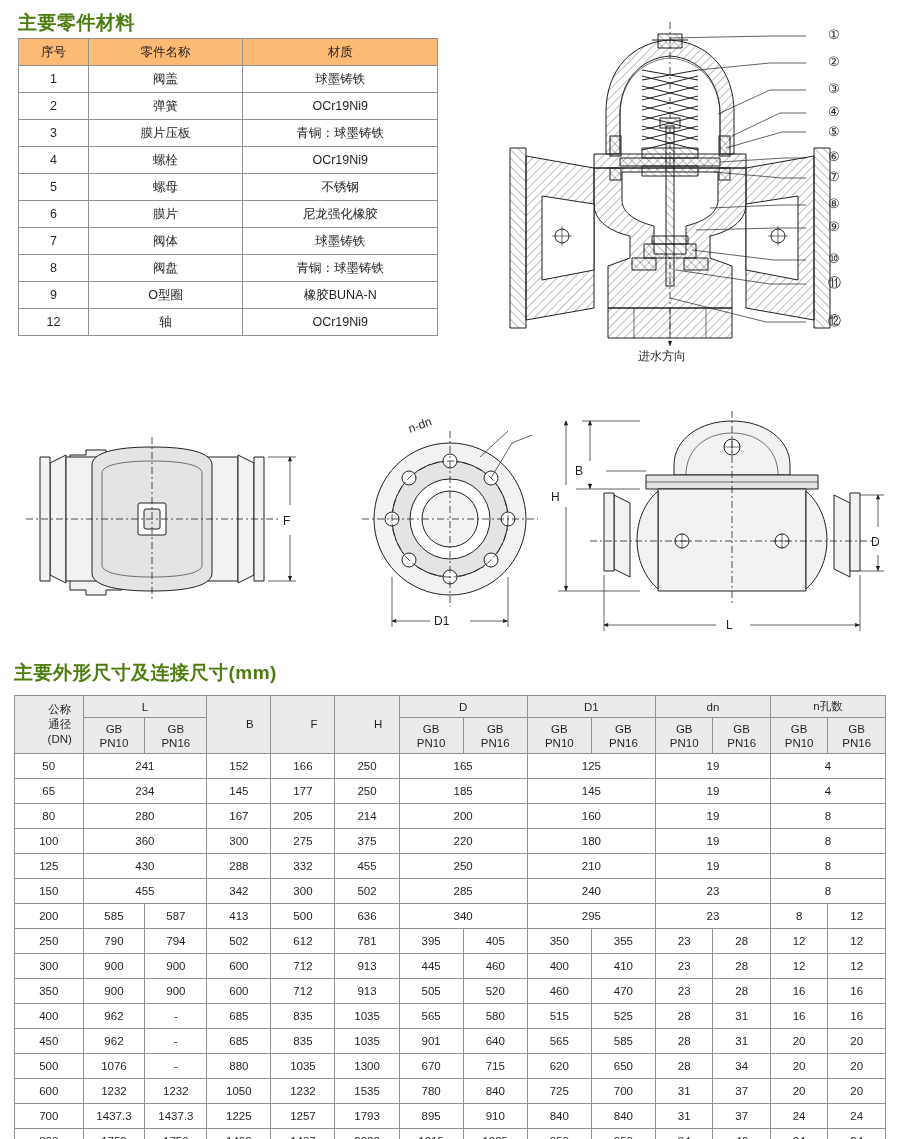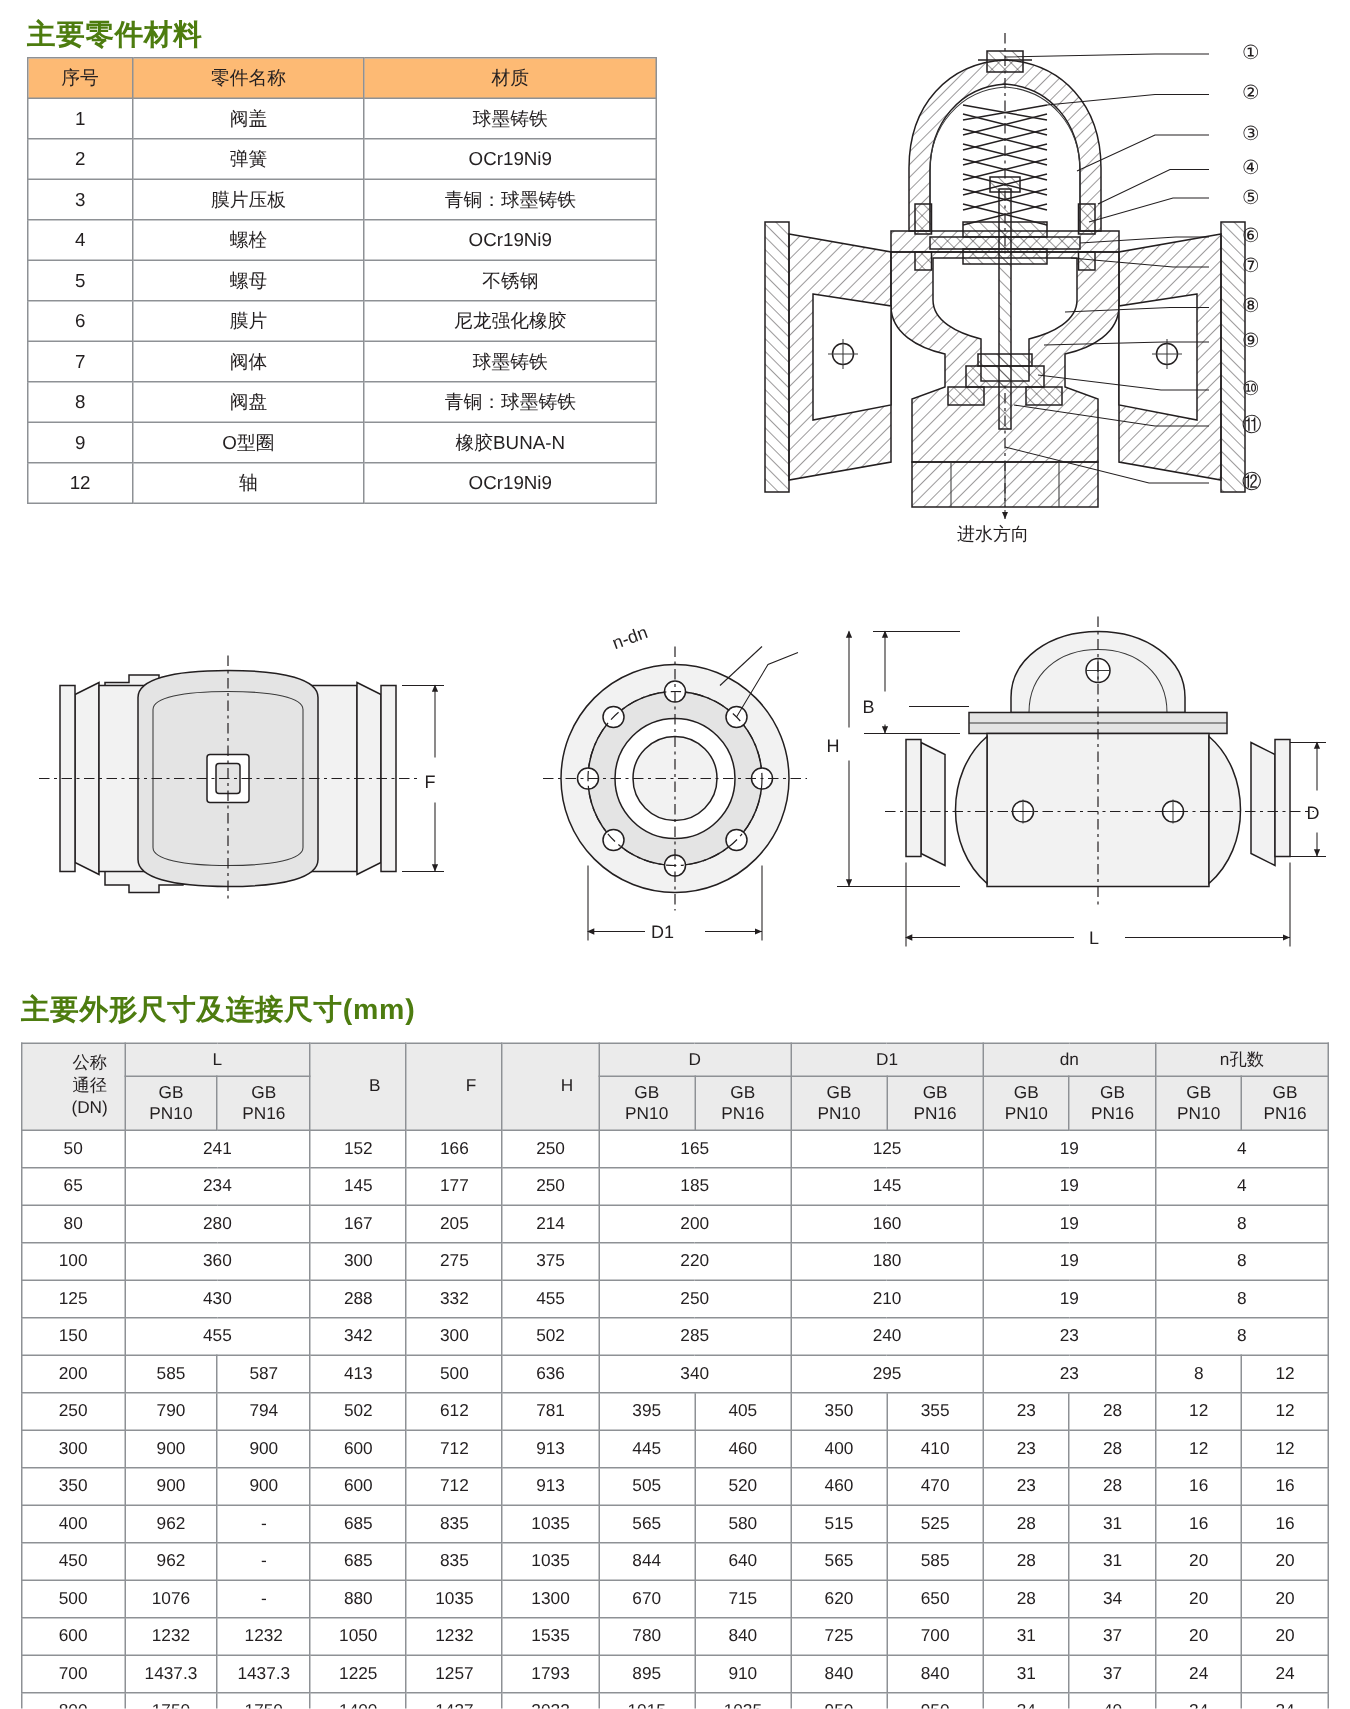--- a/index.html
+++ b/index.html
@@ -618,21 +618,21 @@
             <td>16</td>
             <td>16</td>
           </tr>
           <tr>
             <td>450</td>
             <td>962</td>
             <td>-</td>
             <td>685</td>
             <td>835</td>
             <td>1035</td>
-            <td>844</td>
+            <td>901</td>
             <td>640</td>
             <td>565</td>
             <td>585</td>
             <td>28</td>
             <td>31</td>
             <td>20</td>
             <td>20</td>
           </tr>
           <tr>
             <td>500</td>

